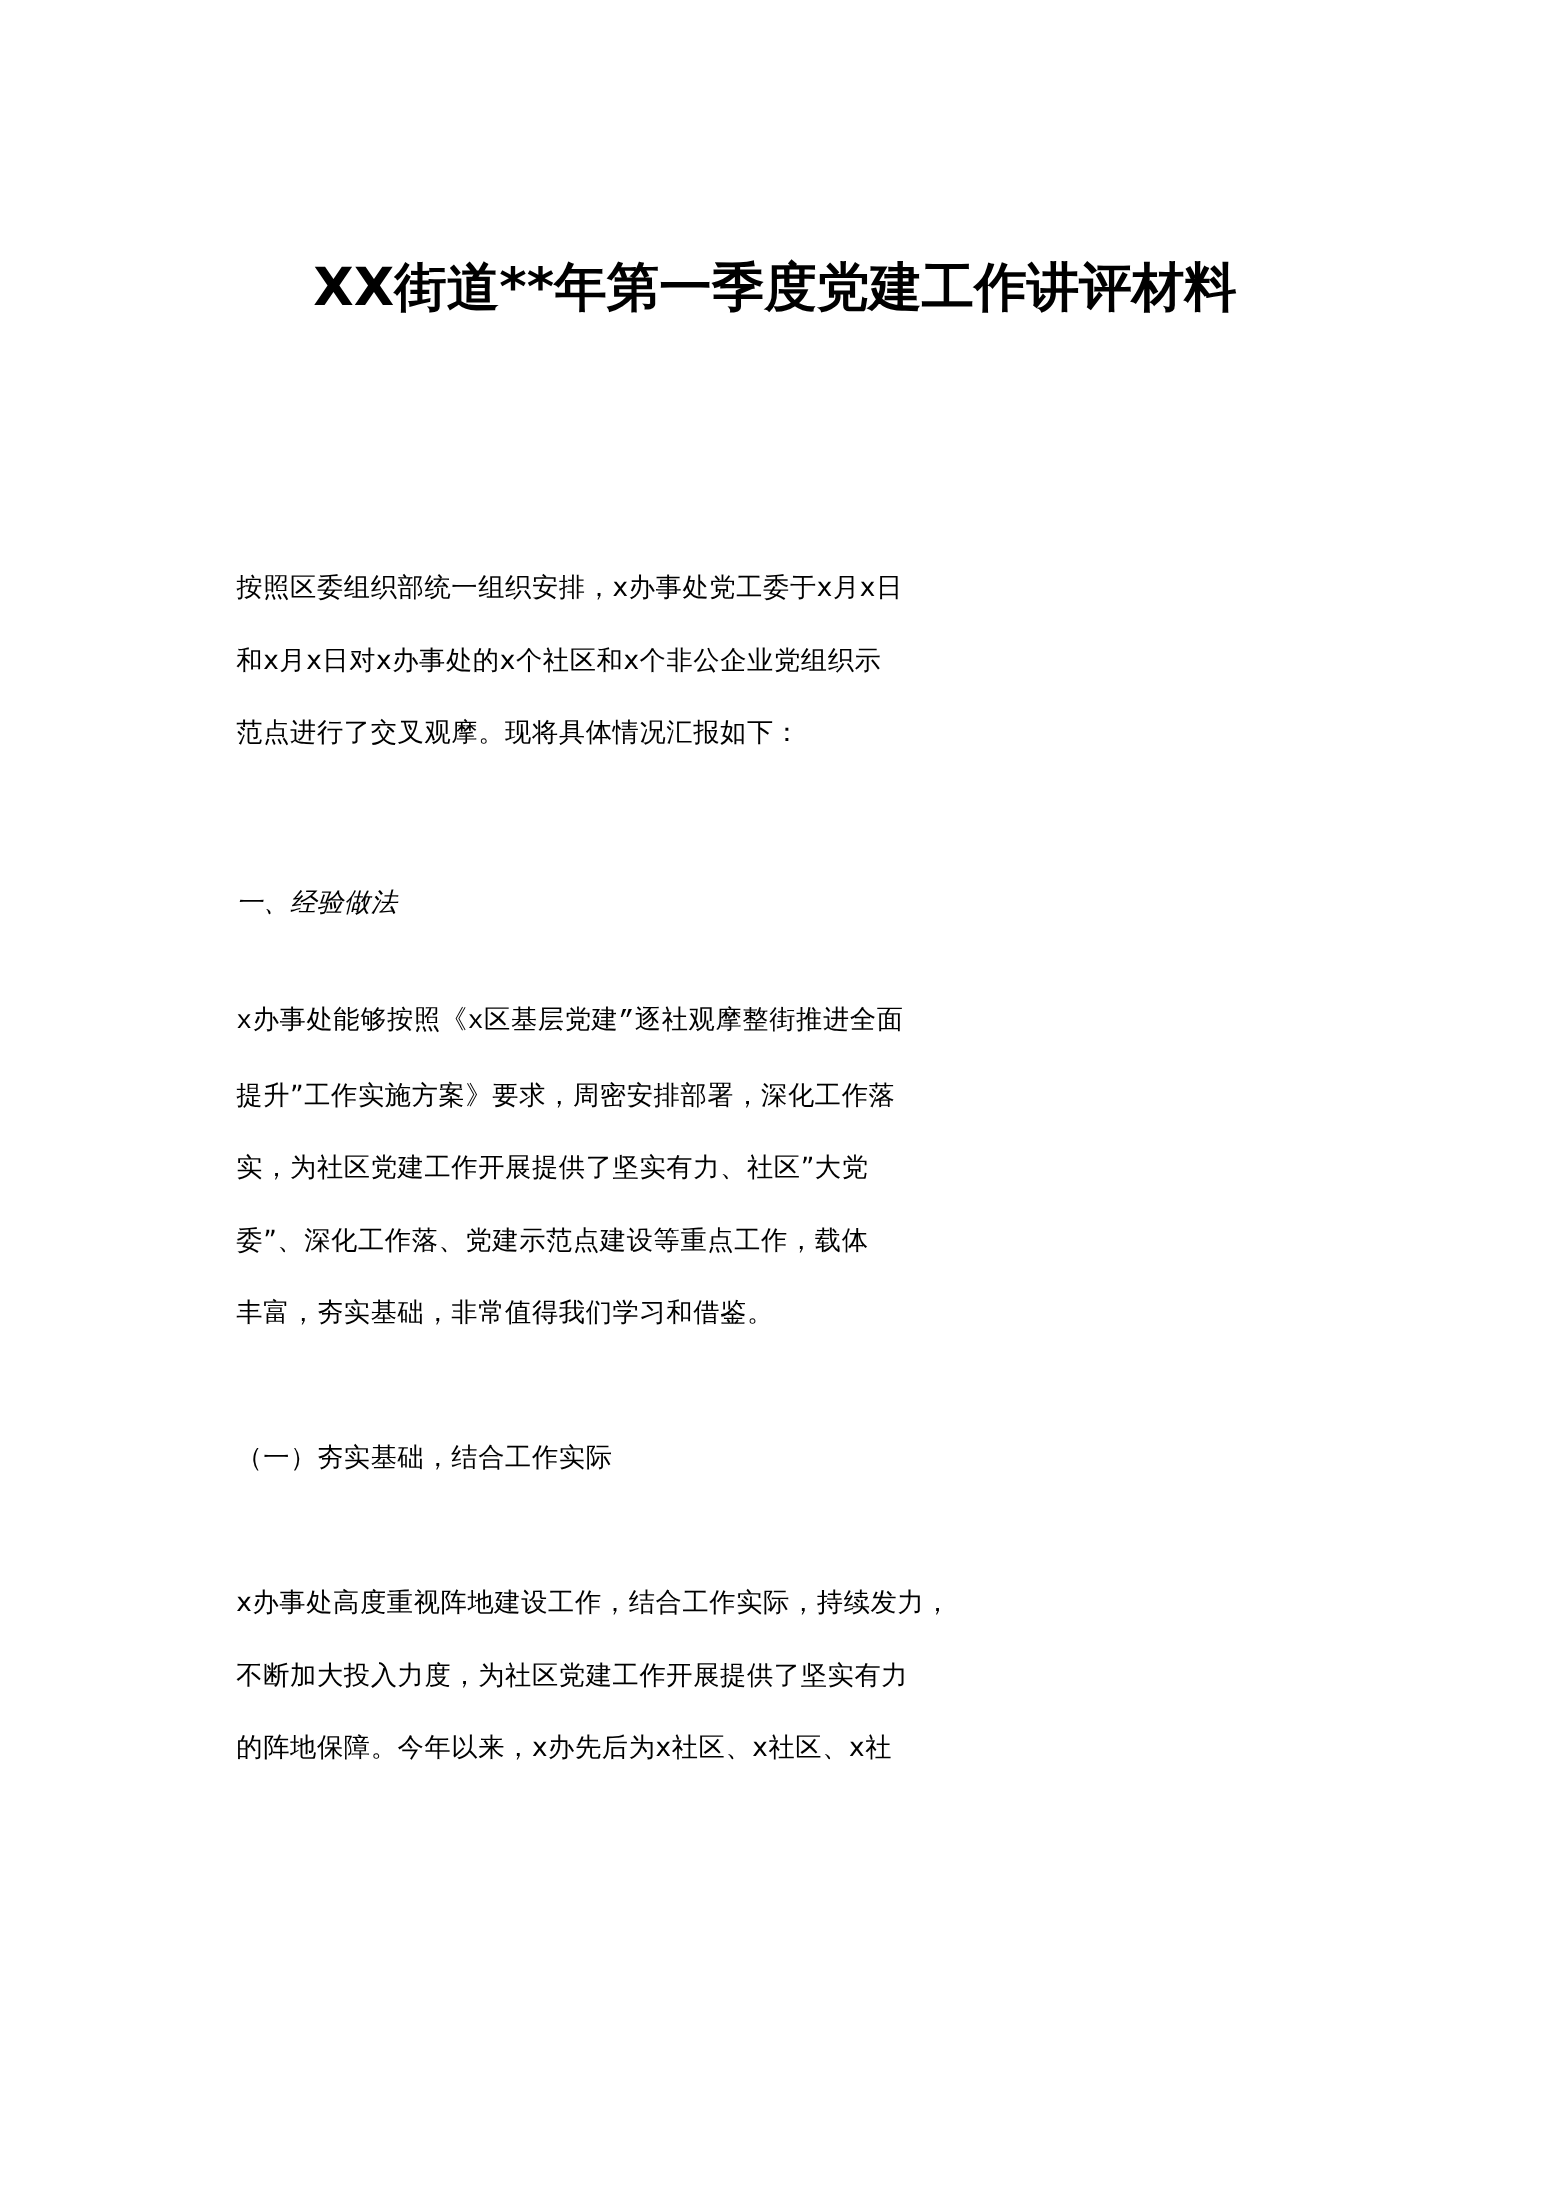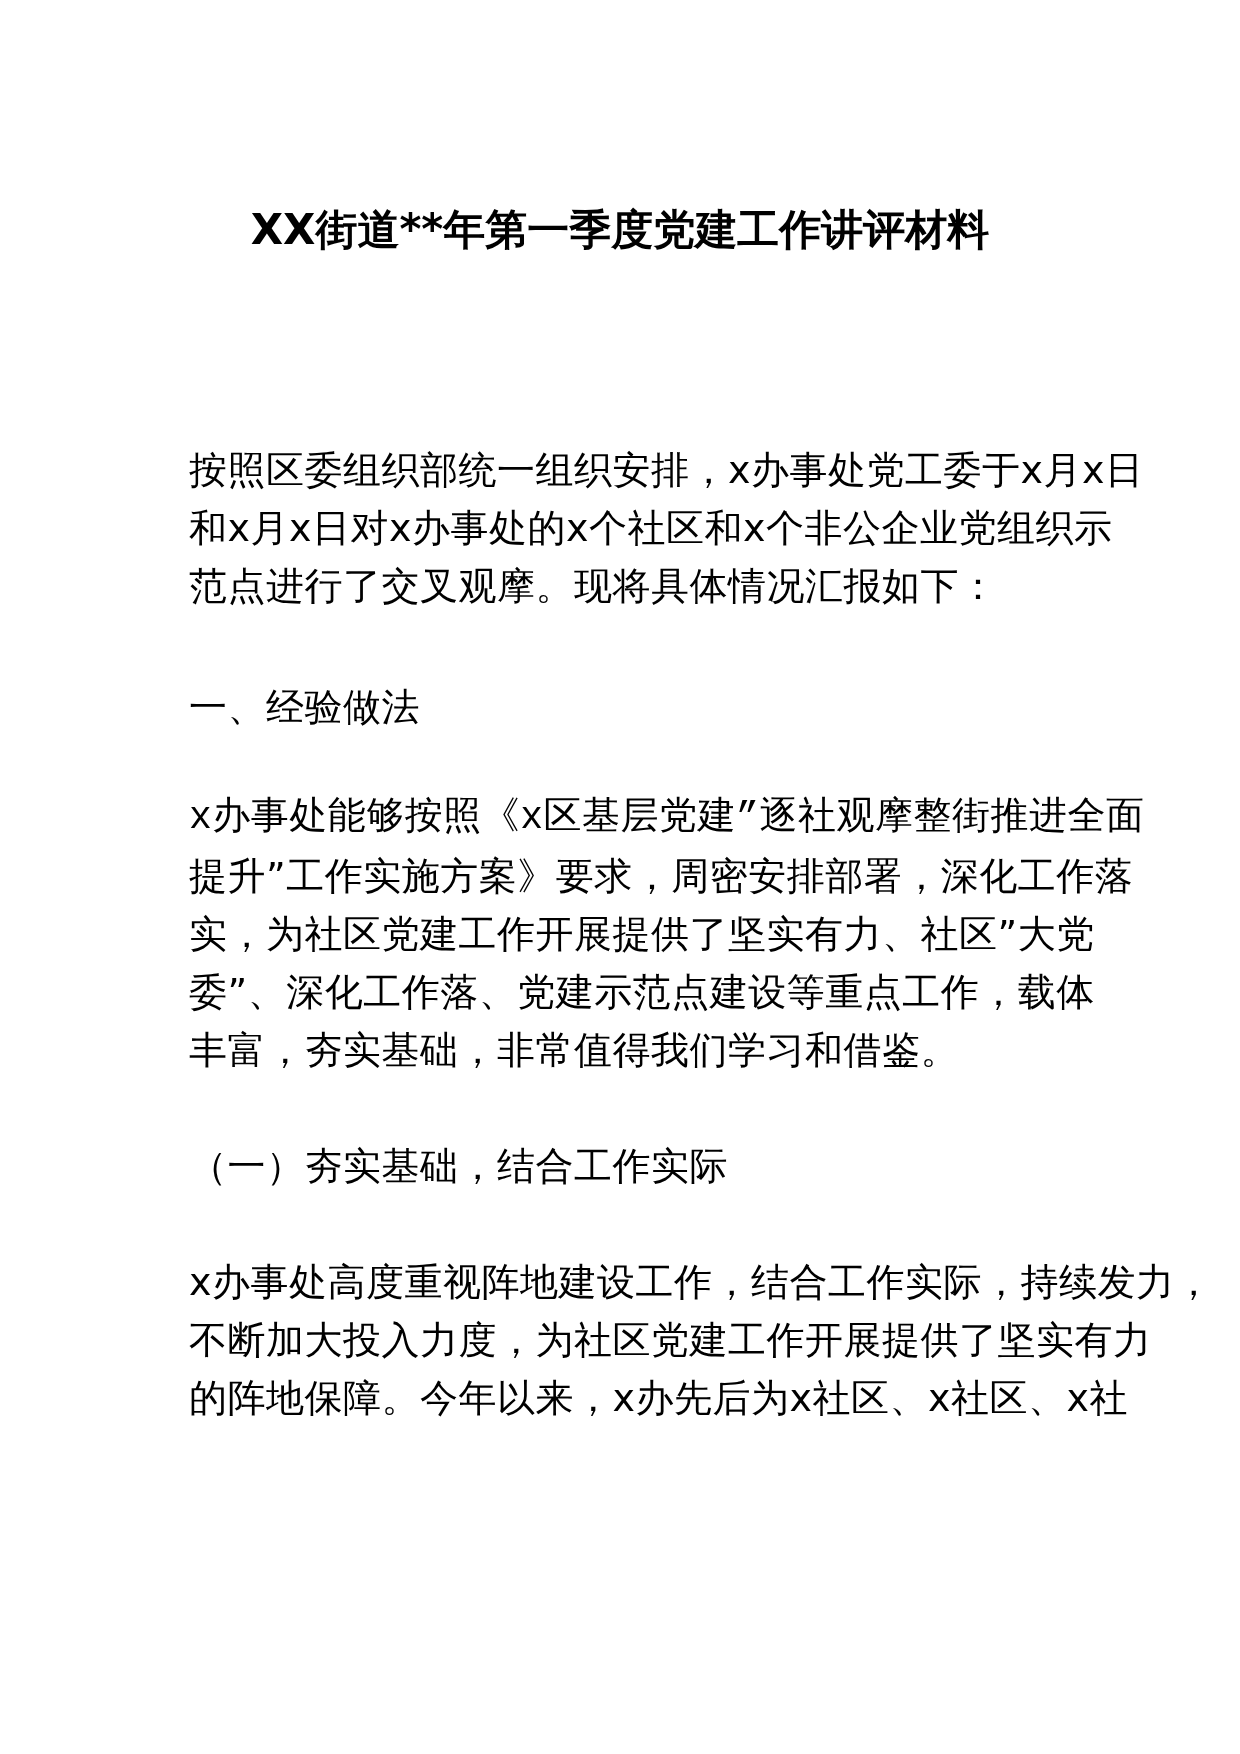--- a/index.html
+++ b/index.html
@@ -31,38 +31,38 @@
       text-align: center;
       font-size: 42px;
       font-weight: bold;
       line-height: 60px;
       letter-spacing: 0px;
       white-space: nowrap;
     }
     .line {
       position: absolute;
       left: 189px;
-      font-size: 38px;
+      font-size: 21px;
       line-height: 44px;
       white-space: nowrap;
       letter-spacing: 0.5px;
     }
   </style>
 </head>
 <body>
 
 <div class="page">
 
   <div class="title">XX街道**年第一季度党建工作讲评材料</div>
 
   <div class="line" style="top:448px;">按照区委组织部统一组织安排，x办事处党工委于x月x日</div>
   <div class="line" style="top:564px;">范点进行了交叉观摩。现将具体情况汇报如下：</div>
   <div class="line" style="top:506px;">和x月x日对x办事处的x个社区和x个非公企业党组织示</div>
 
-  <div class="line" style="top:685px;">一、经验做法</div>
+  <div class="line" style="top:700px;font-style:italic;">一、经验做法</div>
 
   <div class="line" style="top:796px;font-family:Liberation Mono, monospace;">x办事处能够按照《x区基层党建”逐社观摩整街推进全面</div>
   <div class="line" style="top:854px;">提升”工作实施方案》要求，周密安排部署，深化工作落</div>
   <div class="line" style="top:912px;">实，为社区党建工作开展提供了坚实有力、社区”大党</div>
   <div class="line" style="top:970px;">委”、深化工作落、党建示范点建设等重点工作，载体</div>
   <div class="line" style="top:1028px;">丰富，夯实基础，非常值得我们学习和借鉴。</div>
 
   <div class="line" style="top:1144px;">（一）夯实基础，结合工作实际</div>
 
   <div class="line" style="top:1318px;">不断加大投入力度，为社区党建工作开展提供了坚实有力</div>

